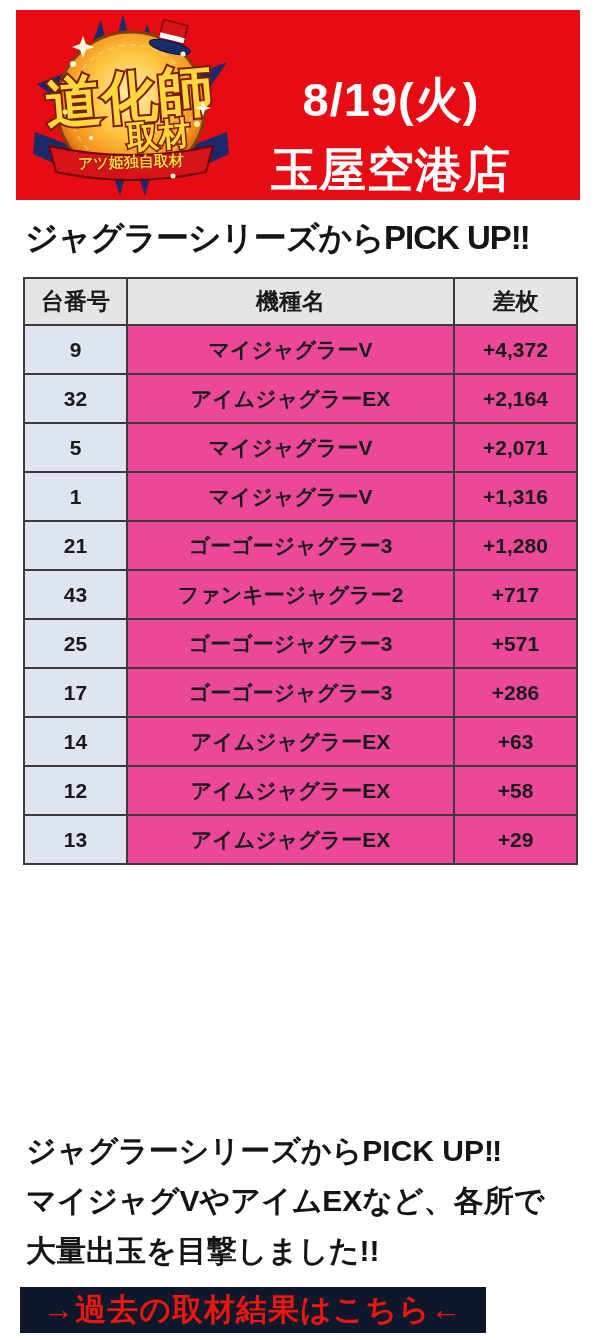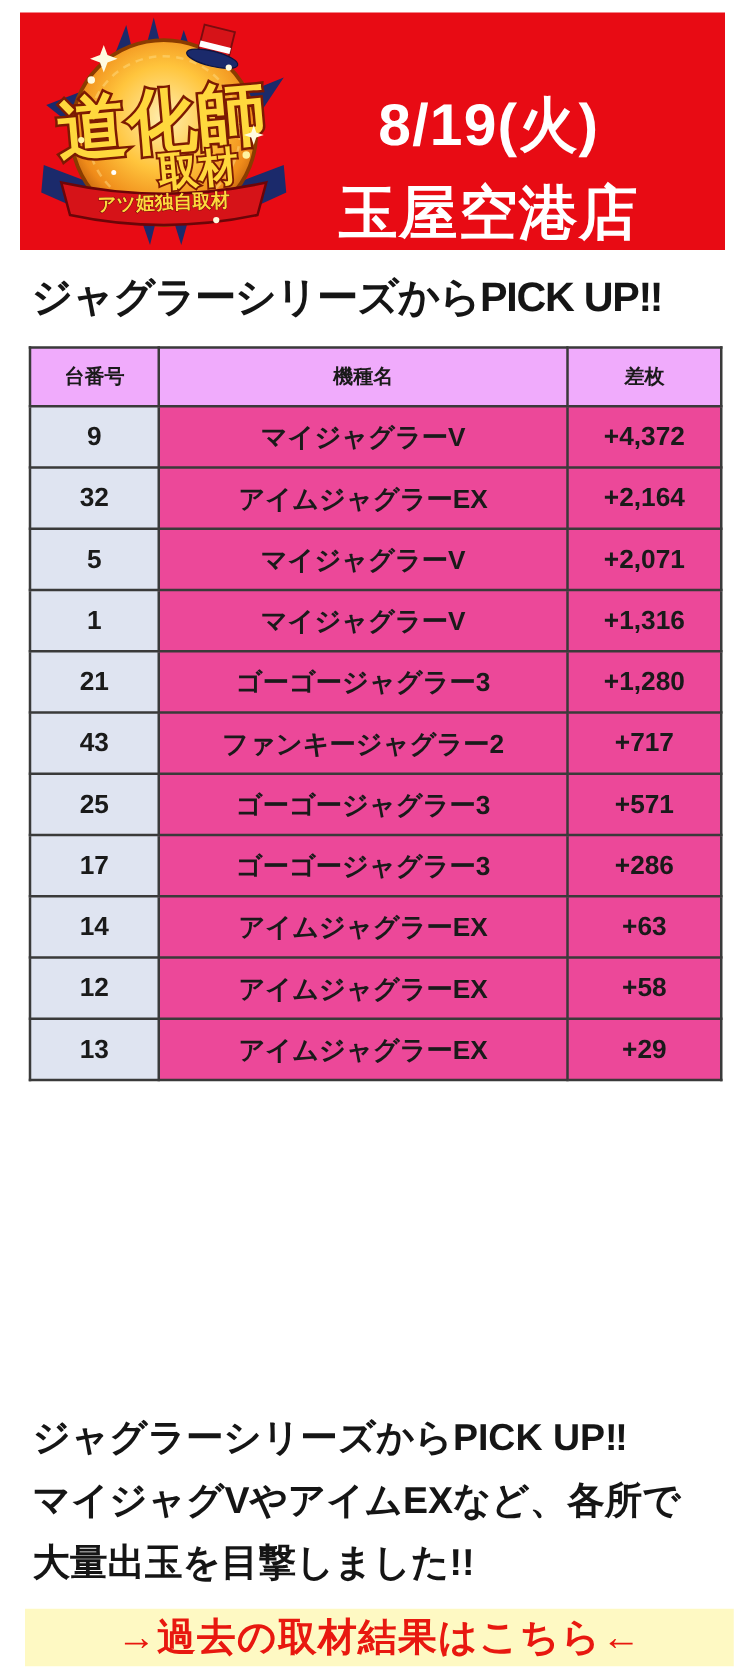--- a/index.html
+++ b/index.html
@@ -47,41 +47,41 @@
     width: 553px;
     border-collapse: collapse;
     table-layout: fixed;
   }
   table.results th, table.results td {
     border: 2px solid #3a3a3a;
     text-align: center; vertical-align: middle;
     font-weight: bold; color: #1a1a1a;
   }
   table.results th {
-    background: #f0abfc;
-    height: 47px; font-size: 16px;
+    background: #e5e5e5;
+    height: 47px; font-size: 23px;
   }
   table.results td { height: 49px; font-size: 21px; background: #ec4899; }
   table.results td.c-no { background: #dfe4f1; }
   col.w-no   { width: 103px; }
   col.w-model{ width: 327px; }
   col.w-diff { width: 123px; }
   
   .summary {
     position: absolute; left: 26px; top: 1126px;
     width: 556px;
     font-size: 30px; font-weight: bold; color: #151515;
     letter-spacing: 0px;
   }
   .summary .sline { display: block; line-height: 50px; white-space: nowrap; }
   
   .footer-banner {
     position: absolute; left: 20px; top: 1287px;
-    width: 567px; height: 46px;
-    background: #fef9c3;
+    width: 466px; height: 46px;
+    background: #0f172a;
     display: flex; align-items: center; justify-content: center;
     cursor: pointer;
   }
   .footer-banner .link-text {
     color: #e8180f; font-weight: bold; font-size: 31px;
     letter-spacing: 1px; white-space: nowrap;
   }
 </style>
 </head>
 <body>

